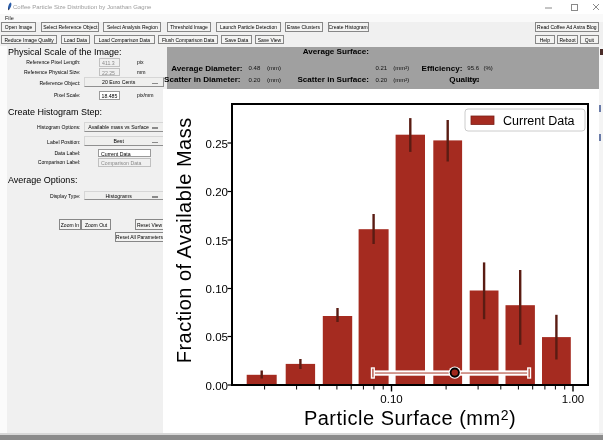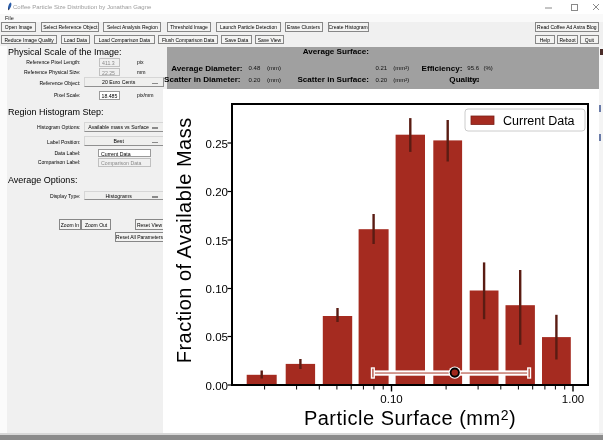--- a/index.html
+++ b/index.html
@@ -70,21 +70,21 @@
   <div class="lbl" style="left:137px;top:59px;">pix</div>
   <div class="rlbl" style="left:0;top:68.5px;width:80.5px;">Reference Physical Size:</div>
   <div class="entry dis" style="left:99px;top:67.5px;width:20.5px;height:8.5px;padding:1px 0 0 2px;">22.25</div>
   <div class="lbl" style="left:137px;top:68.5px;">mm</div>
   <div class="rlbl" style="left:0;top:79.5px;width:80.5px;">Reference Object:</div>
   <div class="dd" style="left:84px;top:77.3px;width:80.3px;height:9.7px;line-height:8.7px;">20 Euro Cents<span class="ind"></span></div>
   <div class="rlbl" style="left:0;top:92px;width:80.5px;">Pixel Scale:</div>
   <div class="entry" style="left:98.5px;top:90.5px;width:21px;height:9px;padding:1.4px 0 0 2px;">18.485</div>
   <div class="lbl" style="left:137px;top:92px;">pix/mm</div>
 
-  <div class="h1" style="left:8px;top:106.6px;">Region Histogram Step:</div>
+  <div class="h1" style="left:8px;top:106.6px;">Create Histogram Step:</div>
   <div class="rlbl" style="left:0;top:124px;width:80.5px;">Histogram Options:</div>
   <div class="dd" style="left:84px;top:121.8px;width:80.3px;height:9.8px;line-height:8.8px;">Available mass vs Surface<span class="ind"></span></div>
   <div class="rlbl" style="left:0;top:138.5px;width:80.5px;">Label Position:</div>
   <div class="dd" style="left:84px;top:136.3px;width:80.3px;height:9.8px;line-height:8.8px;">Best<span class="ind"></span></div>
   <div class="rlbl" style="left:0;top:149.8px;width:80.5px;">Data Label:</div>
   <div class="entry" style="left:98px;top:148.6px;width:53px;height:8.6px;padding:1.2px 0 0 2px;">Current Data</div>
   <div class="rlbl" style="left:0;top:159.3px;width:80.5px;">Comparison Label:</div>
   <div class="entry dis" style="left:98px;top:158.2px;width:53px;height:8.6px;padding:1.2px 0 0 2px;">Comparison Data</div>
 
   <div class="h1" style="left:8px;top:175.4px;">Average Options:</div>

